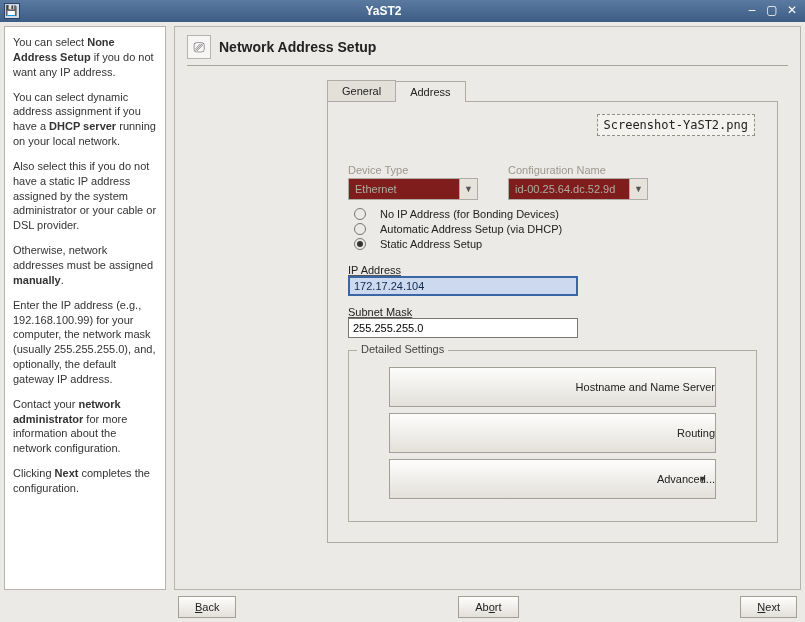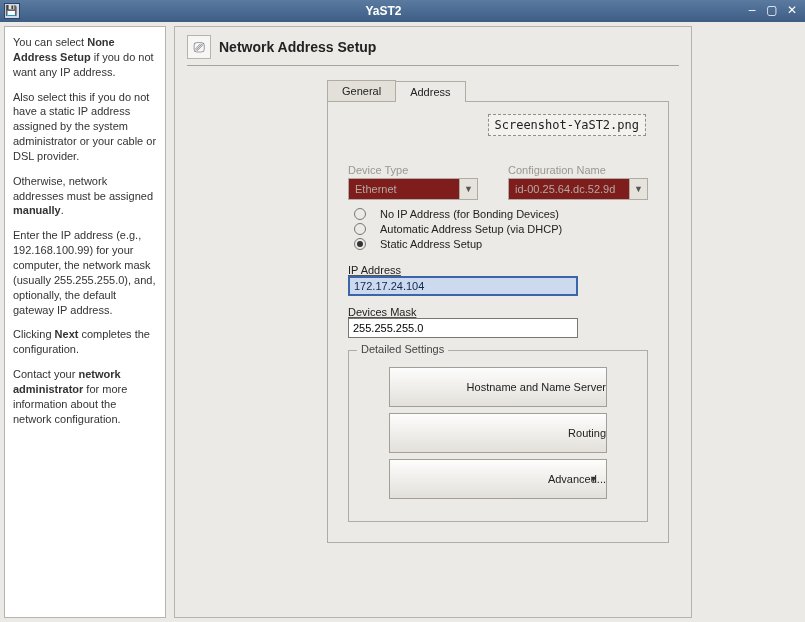--- a/index.html
+++ b/index.html
@@ -2,21 +2,21 @@
 <html><head>
 <meta charset="utf-8">
 <style>
   * { box-sizing: border-box; font-family: "Liberation Sans", "DejaVu Sans", Arial, sans-serif; }
   body { margin:0; padding:0; background:#eceae7; width:805px; height:622px; overflow:hidden; font-size:11px; color:#222; }
   .window { width:805px; height:622px; display:flex; flex-direction:column; }
   .titlebar { height:22px; background:linear-gradient(#5a7aa0,#3d5d85); color:#fff; display:flex; align-items:center; padding:0 4px; font-size:12px; }
   .titlebar .icon { width:16px; height:16px; background:#cfd8e6; border:1px solid #2a4468; display:inline-block; margin-right:6px; text-align:center; line-height:14px; font-size:10px; color:#2a4468;}
   .titlebar .title { flex:1; text-align:center; font-weight:bold; }
   .titlebar .wbtn { width:18px; height:16px; margin-left:2px; text-align:center; line-height:14px; cursor:pointer; color:#fff; }
-  .client { flex:1; display:flex; flex-direction:row; padding:4px; }
+  .client { flex:1; display:flex; flex-direction:column; padding:4px; }
   .content-row { flex:1; display:flex; gap:8px; }
   .help-pane { width:162px; background:#fff; border:1px solid #b8b4ad; padding:8px 8px; font-size:11px; line-height:1.35; color:#333; overflow:hidden; }
   .help-pane p { margin:0 0 10px 0; }
   .main-pane { flex:1; background:#eceae7; border:1px solid #b8b4ad; display:flex; flex-direction:column; padding:8px 12px 8px 12px; }
   .main-header { display:flex; align-items:center; gap:8px; padding-bottom:6px; border-bottom:1px solid #a8a49c; }
   .main-header .hicon { width:24px; height:24px; border:1px solid #b8b4ad; background:#f7f6f4; display:flex; align-items:center; justify-content:center; color:#556; font-size:14px;}
   .main-header h1 { margin:0; font-size:14px; font-weight:bold; }
   .tabs-area { display:flex; margin-top:14px; margin-left:140px; }
   .tab { padding:4px 14px; border:1px solid #b0aca4; background:#e3e0da; cursor:pointer; margin-right:-1px; border-bottom:none; }
   .tab.active { background:#eceae7; position:relative; top:1px; z-index:2; }
@@ -57,25 +57,26 @@
     <span class="wbtn">–</span>
     <span class="wbtn">▢</span>
     <span class="wbtn">✕</span>
   </div>
 
   <div class="client">
     <div class="content-row">
 
       <div class="help-pane">
         <p><span>You can select </span><b>None Address Setup</b><span> if you do not want any IP address.</span></p>
+        <p><span>You can select dynamic address assignment if you have a </span><b>DHCP server</b><span> running on your local network.</span></p>
         <p>Also select this if you do not have a static IP address assigned by the system administrator or your cable or DSL provider.</p>
         <p><span>Otherwise, network addresses must be assigned </span><b>manually</b><span>.</span></p>
         <p>Enter the IP address (e.g., 192.168.100.99) for your computer, the network mask (usually 255.255.255.0), and, optionally, the default gateway IP address.</p>
+        <p><span>Contact your </span><b>network administrator</b><span> for more information about the network configuration.</span></p>
         <p><span>Clicking </span><b>Next</b><span> completes the configuration.</span></p>
-        <p><span>Contact your </span><b>network administrator</b><span> for more information about the network configuration.</span></p>
       </div>
 
       <div class="main-pane">
         <div class="main-header">
           <div class="hicon">⎚</div>
           <h1>Network Address Setup</h1>
         </div>
 
         <div class="tabs-area">
           <div class="tab">General</div>
@@ -113,21 +114,21 @@
               </div>
             <div class="radio checked">
                 <span class="dot"></span>
                 <span>Static Address Setup</span>
               </div>
           </div>
 
           <div class="text-label" style="margin-top:14px;">IP Address</div>
           <input class="text-input focus" value="172.17.24.104" style="">
 
-          <div class="text-label">Devices Mask</div>
+          <div class="text-label">Subnet Mask</div>
           <input class="text-input" value="255.255.255.0" style="">
 
           <div class="fieldset">
             <div class="legend">Detailed Settings</div>
             <div class="wbutton">
                 <span>Hostname and Name Server</span>
               </div>
             <div class="wbutton">
                 <span>Routing</span>
               </div>

